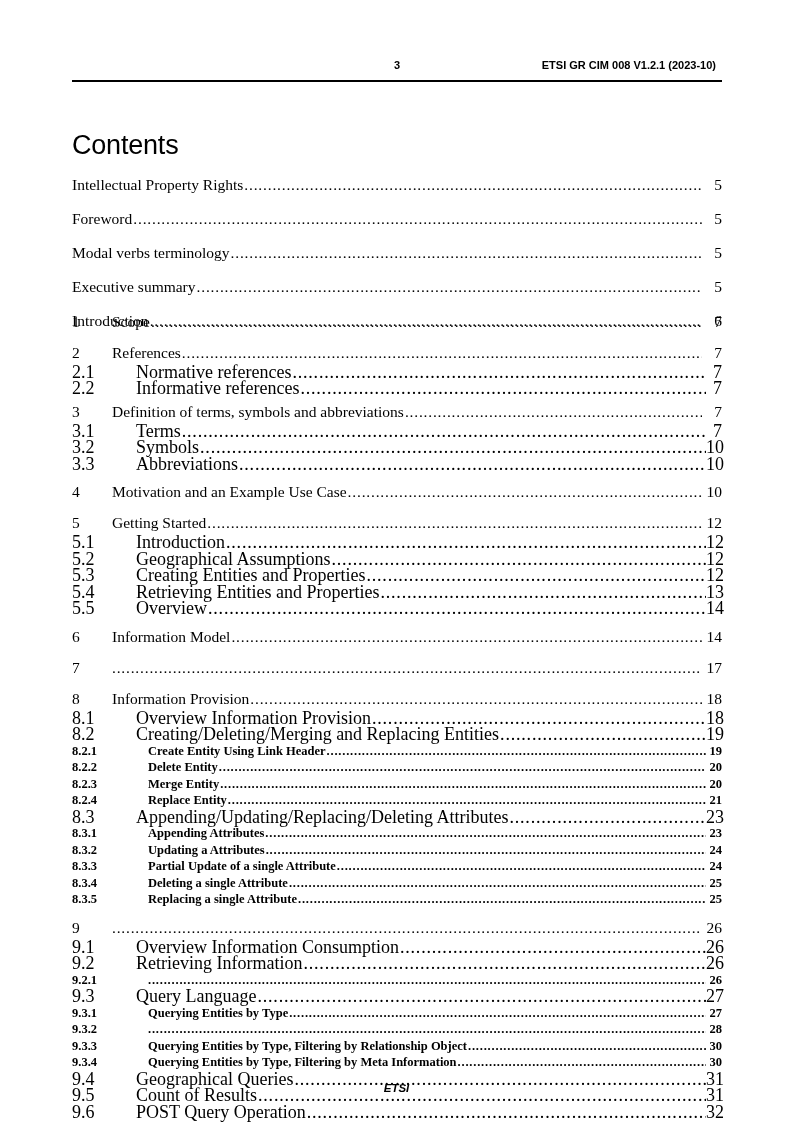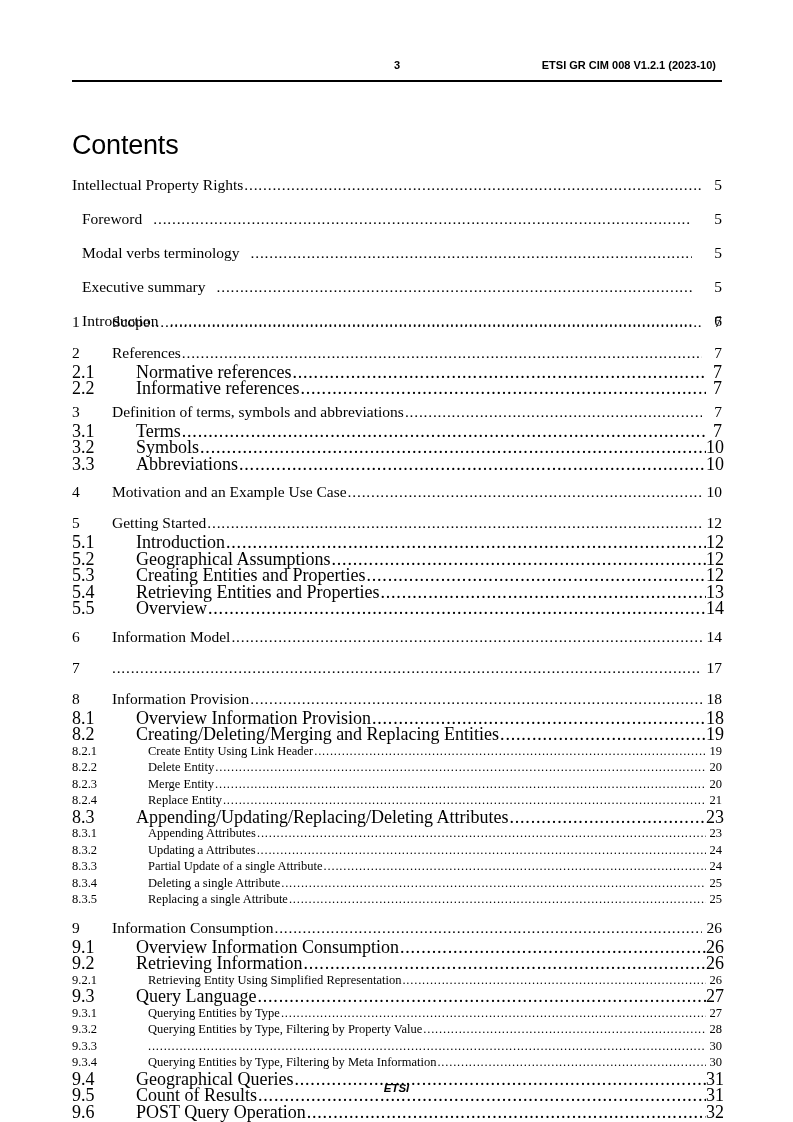--- a/index.html
+++ b/index.html
@@ -127,27 +127,28 @@
   }
   .lvl-2 .num { width: 64px; }
   .lvl-2 .title { padding-right: 1px; }
   .lvl-2 .pg { width: 16px; }
 
   
   .lvl-3 {
     font-size: 12.5px;
     height: 16.5px;
     line-height: 16.5px;
+    font-weight: bold;
   }
   .lvl-3 .num { width: 76px; }
   .lvl-3 .title { padding-right: 1px; }
   .lvl-3 .pg { width: 16px; }
 
   
-  .gap-front { margin-top: 8.5px; gap: 10px; }
+  .gap-front { margin-top: 8.5px; }
   .gap-major { margin-top: 9px; }
   .gap-small { margin-top: 4px; }
 
   
   .footer {
     position: absolute;
     left: 0;
     top: 1082px;
     width: 793px;
     text-align: center;
@@ -375,62 +376,60 @@
         <span class="pg">25</span>
       </div>
       <div class="toc-entry lvl-3">
         <span class="num">8.3.5</span>
         <span class="title">Replacing a single Attribute</span>
         <span class="leader">........................................................................................................................................................................</span>
         <span class="pg">25</span>
       </div>
       <div class="toc-entry lvl-1 gap-major">
         <span class="num">9</span>
-        <span class="title">Information Consumption </span>
         <span class="leader">........................................................................................................................................................................</span>
         <span class="pg">26</span>
       </div>
       <div class="toc-entry lvl-2">
         <span class="num">9.1</span>
         <span class="title">Overview Information Consumption</span>
         <span class="leader">........................................................................................................................................................................</span>
         <span class="pg">26</span>
       </div>
       <div class="toc-entry lvl-2">
         <span class="num">9.2</span>
         <span class="title">Retrieving Information </span>
         <span class="leader">........................................................................................................................................................................</span>
         <span class="pg">26</span>
       </div>
       <div class="toc-entry lvl-3">
         <span class="num">9.2.1</span>
-        <span class="title">Retrieving Entity Using Simplified Representation</span>
         <span class="leader">........................................................................................................................................................................</span>
         <span class="pg">26</span>
       </div>
       <div class="toc-entry lvl-2">
         <span class="num">9.3</span>
         <span class="title">Query Language </span>
         <span class="leader">........................................................................................................................................................................</span>
         <span class="pg">27</span>
       </div>
       <div class="toc-entry lvl-3">
         <span class="num">9.3.1</span>
         <span class="title">Querying Entities by Type</span>
         <span class="leader">........................................................................................................................................................................</span>
         <span class="pg">27</span>
       </div>
       <div class="toc-entry lvl-3">
         <span class="num">9.3.2</span>
-        <span class="title">Querying Entities by Type, Filtering by Property Value </span>
         <span class="leader">........................................................................................................................................................................</span>
         <span class="pg">28</span>
       </div>
       <div class="toc-entry lvl-3">
         <span class="num">9.3.3</span>
+        <span class="title">Querying Entities by Type, Filtering by Relationship Object</span>
         <span class="leader">........................................................................................................................................................................</span>
         <span class="pg">30</span>
       </div>
       <div class="toc-entry lvl-3">
         <span class="num">9.3.4</span>
         <span class="title">Querying Entities by Type, Filtering by Meta Information </span>
         <span class="leader">........................................................................................................................................................................</span>
         <span class="pg">30</span>
       </div>
       <div class="toc-entry lvl-2">

